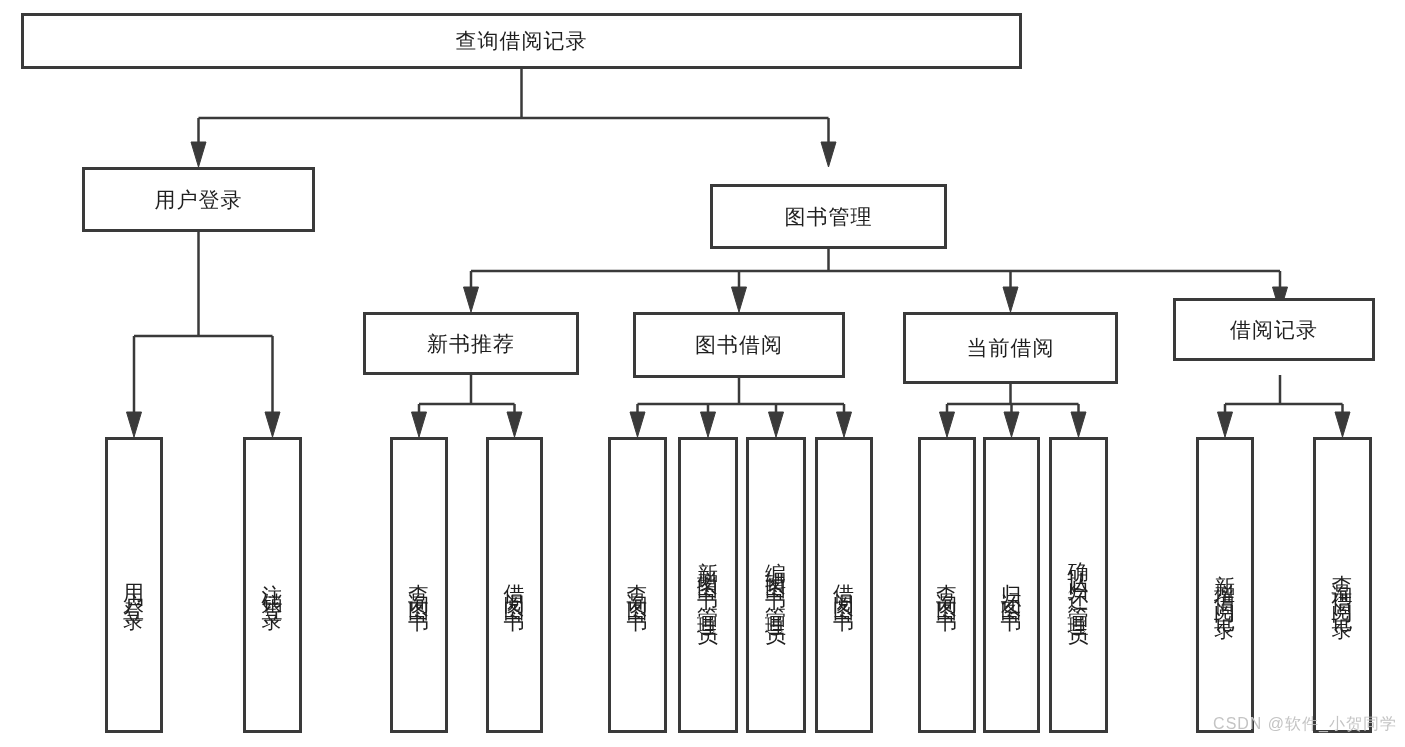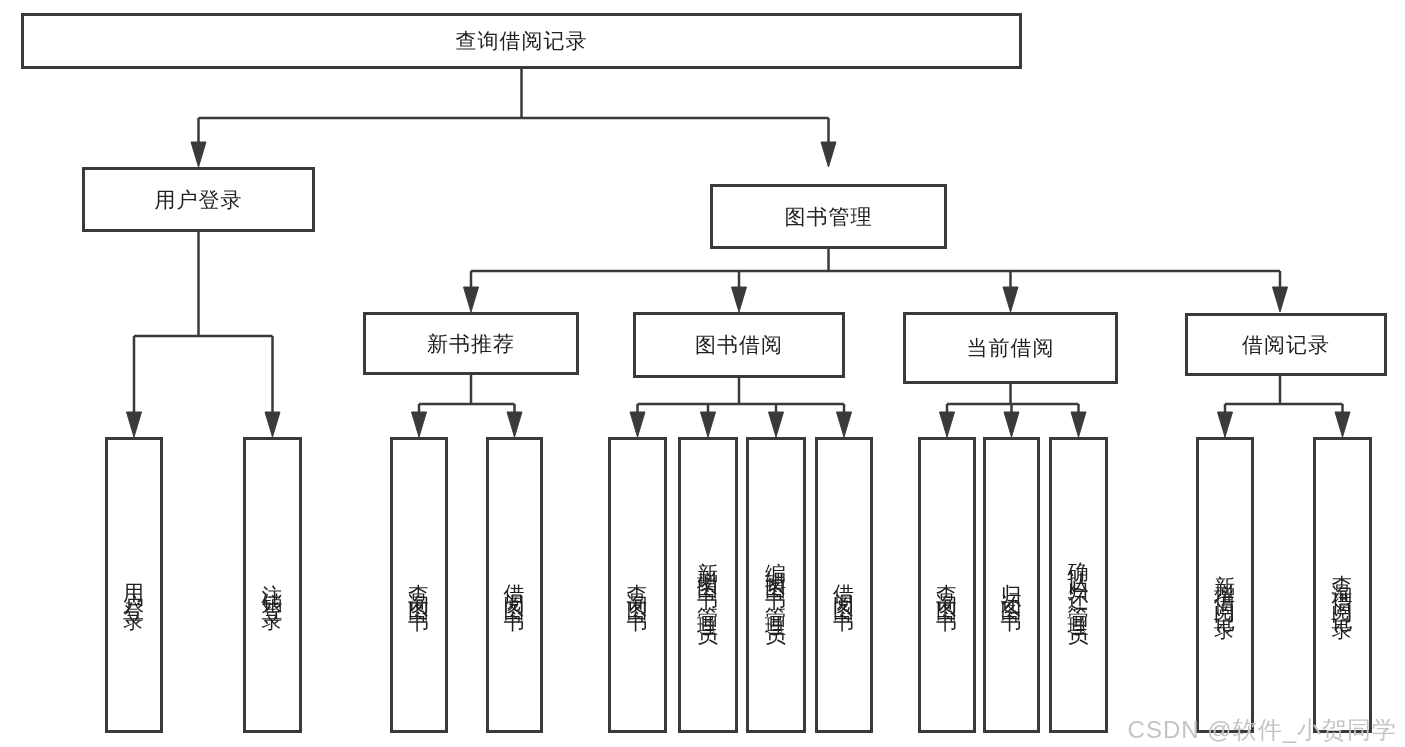--- a/index.html
+++ b/index.html
@@ -48,21 +48,21 @@
     text-orientation: mixed;
     letter-spacing: 9px;
     line-height: 1;
     white-space: nowrap;
   }
   .watermark {
     position: absolute;
     top: 714px;
     right: 8px;
     z-index: 3;
-    font-size: 24px;
+    font-size: 16px;
     color: #c4c4c4;
     letter-spacing: 1px;
     white-space: nowrap;
   }
 </style>
 </head>
 <body>
 
 <div class="canvas">
 
@@ -143,21 +143,21 @@
   </svg>
 
   <div class="node" style="left:21px; top:13px; width:1001px; height:56px;">查询借阅记录</div>
 
   <div class="node" style="left:82px; top:167px; width:233px; height:65px;">用户登录</div>
   <div class="node" style="left:710px; top:167px; width:237px; height:65px;margin-top:17px;">图书管理</div>
 
   <div class="node" style="left:363px; top:312px; width:216px; height:63px;font-family:Liberation Serif, serif;">新书推荐</div>
   <div class="node" style="left:633px; top:312px; width:212px; height:66px;">图书借阅</div>
   <div class="node" style="left:903px; top:312px; width:215px; height:72px;">当前借阅</div>
-  <div class="node" style="left:1173px; top:313px; width:202px; height:63px;margin-left:12px;">借阅记录</div>
+  <div class="node" style="left:1173px; top:298px; width:202px; height:63px;">借阅记录</div>
 
   <div class="node leaf" style="left:105px; width:58px;">
     <span class="vtext">用户登录</span>
   </div>
   <div class="node leaf" style="left:243px; width:59px;">
     <span class="vtext">注销登录</span>
   </div>
 
   <div class="node leaf" style="left:390px; width:58px;">
     <span class="vtext">查询图书</span>

